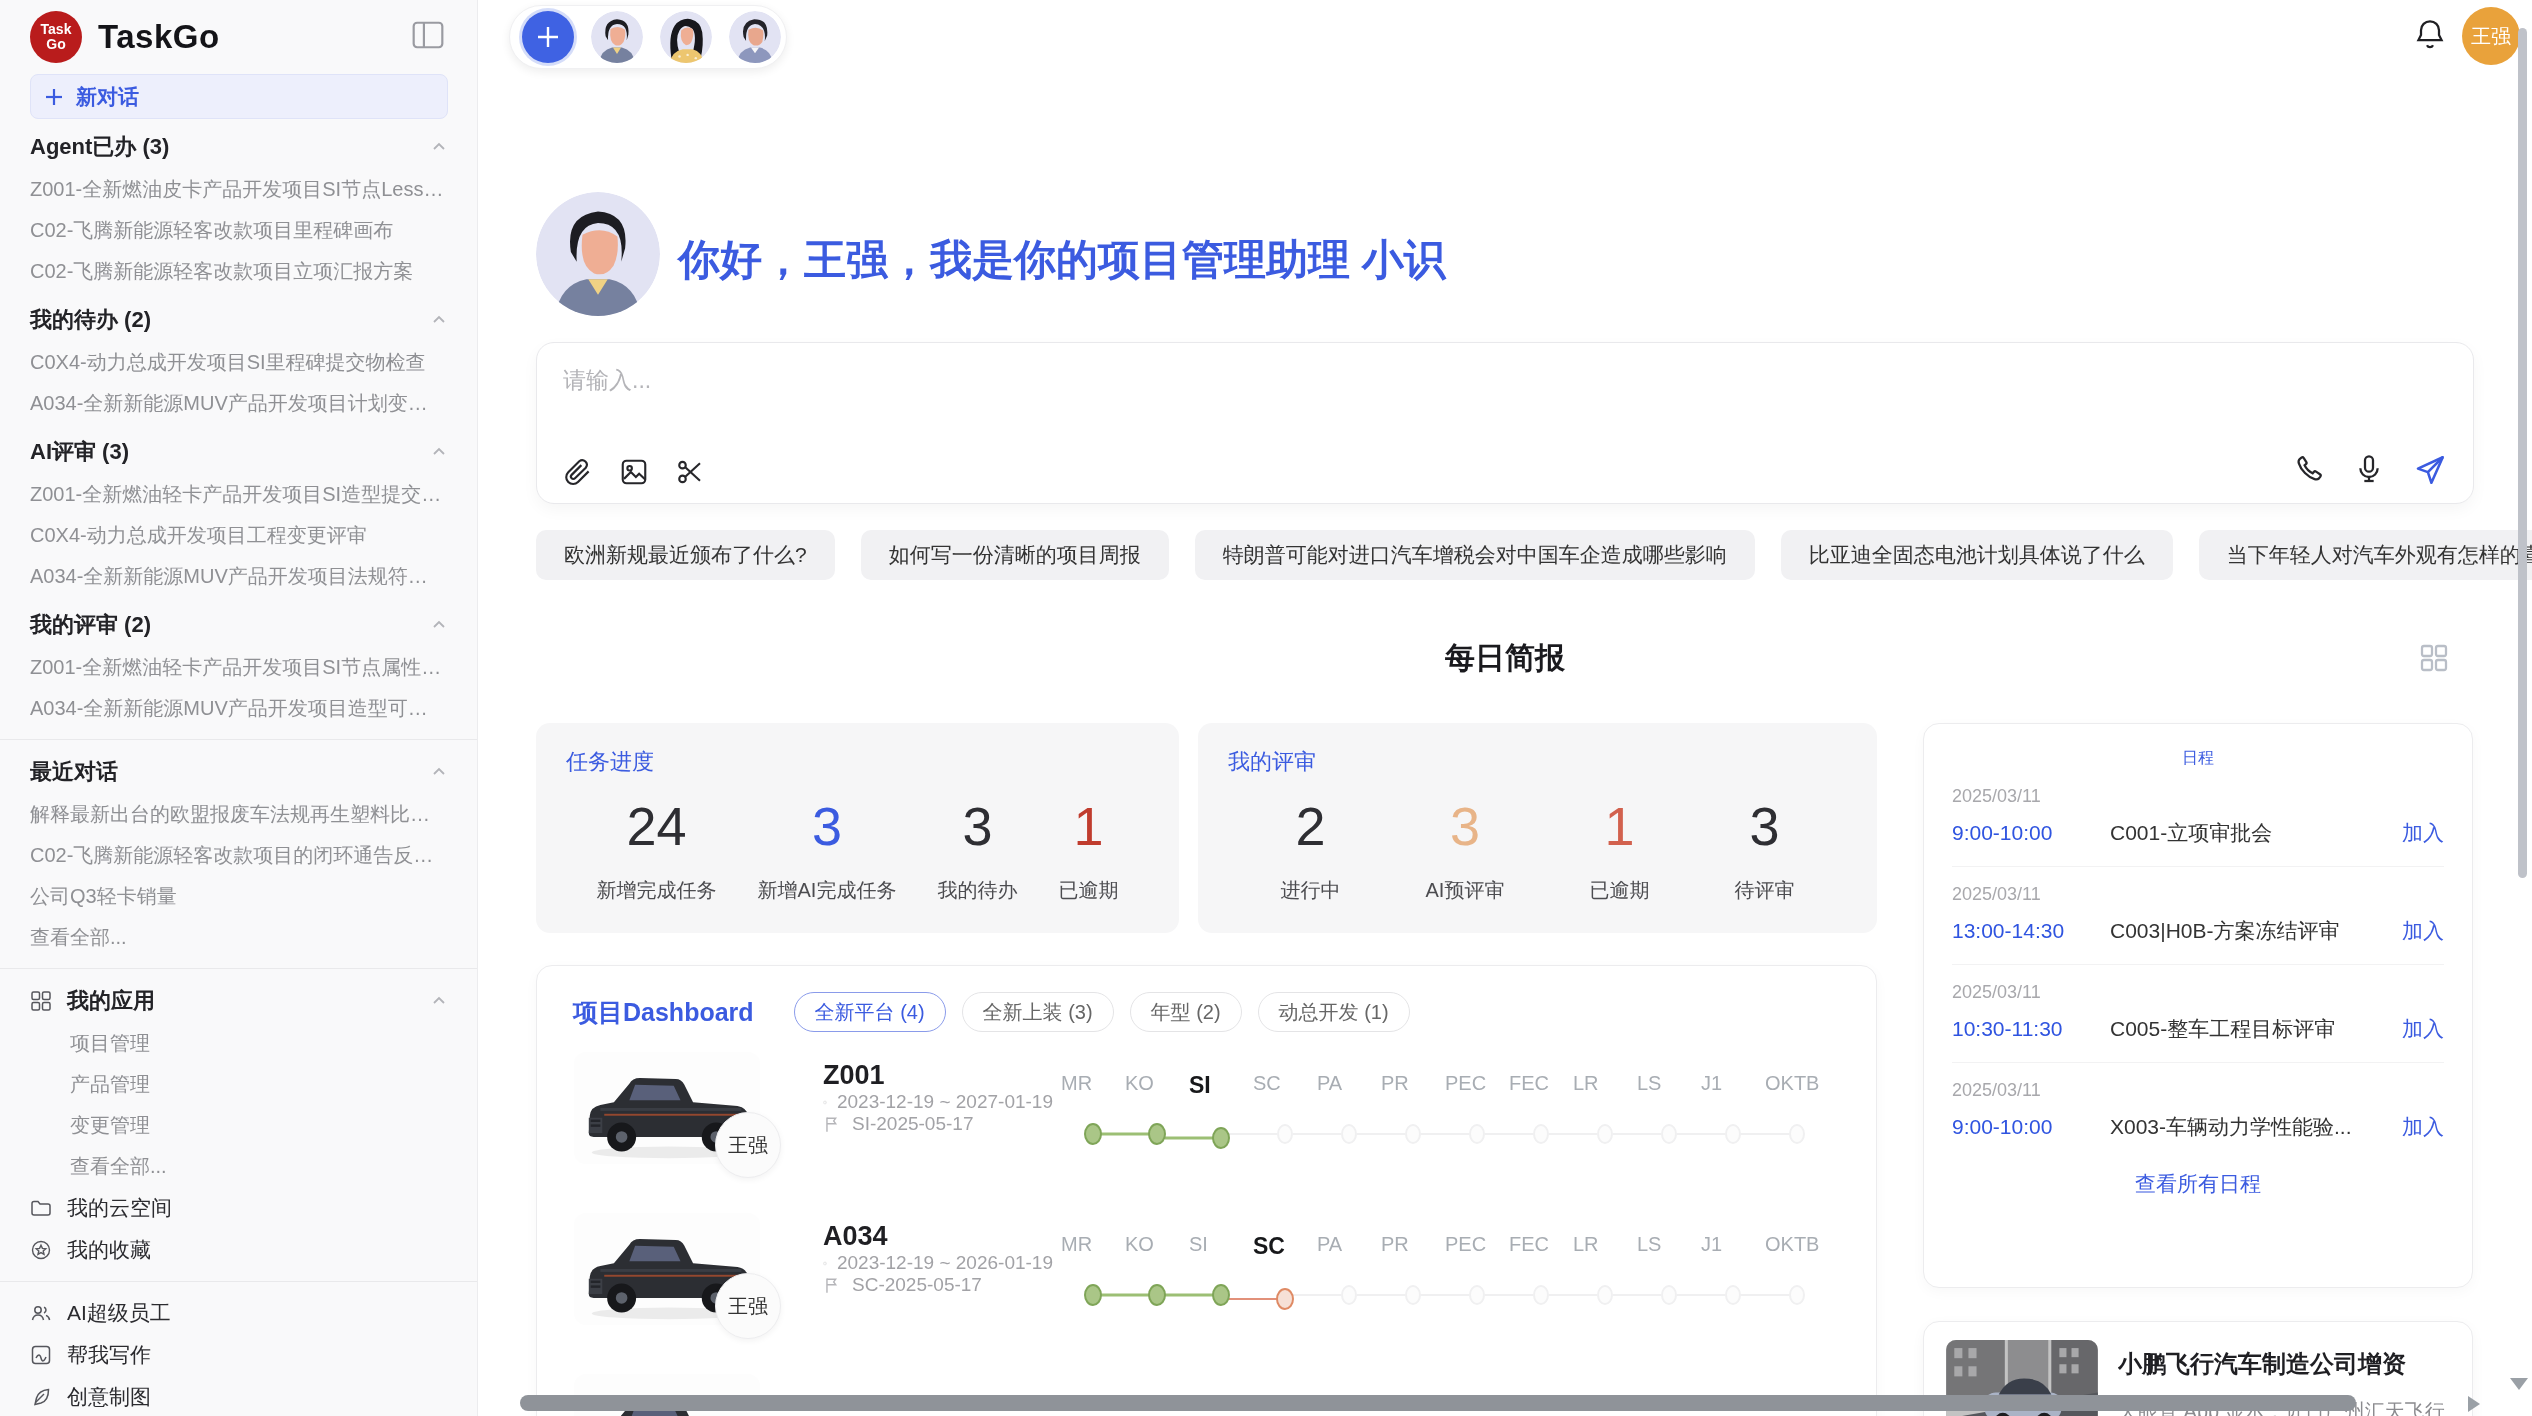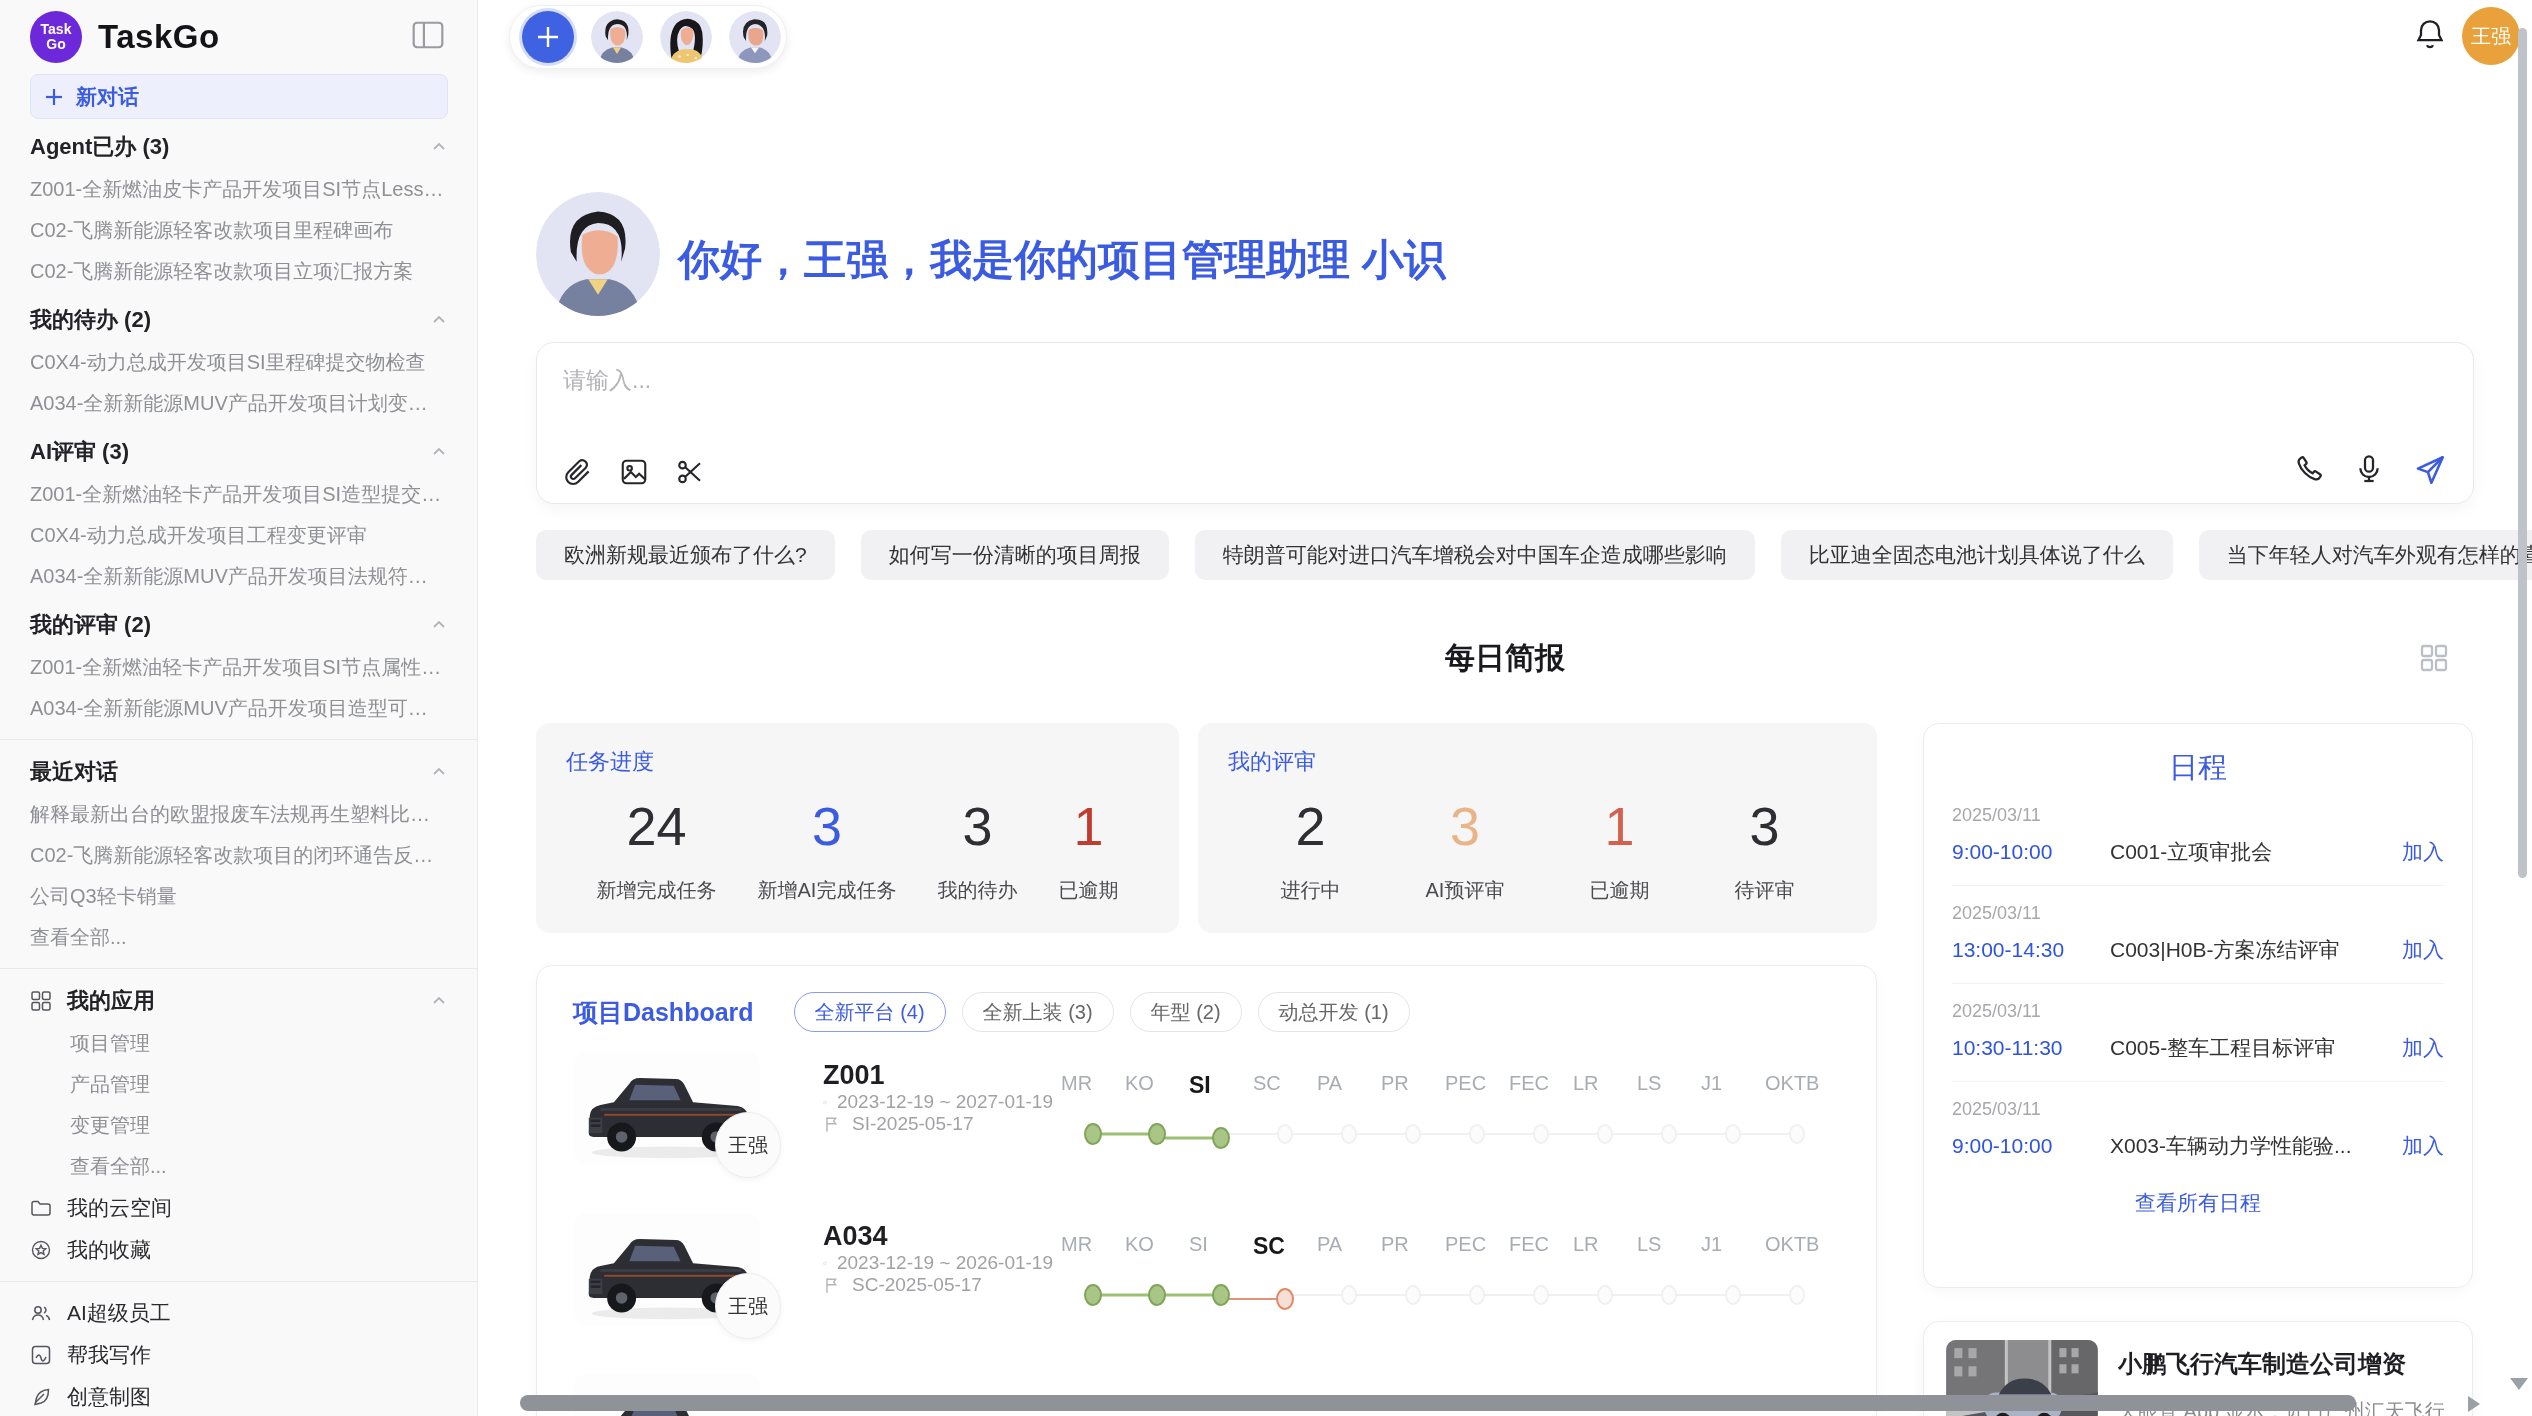--- a/index.html
+++ b/index.html
@@ -4,21 +4,21 @@
 <style>
   * { margin:0; padding:0; box-sizing:border-box; }
   html,body { width:2532px; height:1416px; overflow:hidden; background:#fff;
     font-family:"Liberation Sans","DejaVu Sans",sans-serif; color:#222; }
   :root{ --accent:#3b5be0; --gray-item:#8f9094; --line:#e9e9eb; }
 
   
   .sidebar{ position:absolute; left:0; top:0; width:478px; height:1416px;
     background:#f9f9fa; border-right:1px solid #ececee; padding:0 30px; }
   .side-head{ display:flex; align-items:center; height:74px; position:relative; }
-  .logo{ width:52px; height:52px; border-radius:50%; background:#6d28d9; color:#fff;
+  .logo{ width:52px; height:52px; border-radius:50%; background:#b91c1c; color:#fff;
     display:flex; flex-direction:column; align-items:center; justify-content:center;
     font-size:14px; font-weight:700; line-height:15px; }
   .app-title{ font-size:33px; font-weight:700; color:#141418; margin-left:16px; letter-spacing:.5px;}
   .collapse-btn{ position:absolute; right:2px; top:20px; background:none; border:none; cursor:pointer;}
   .new-chat{ display:flex; align-items:center; gap:12px; width:418px; height:45px;
     background:#edeffc; border:1px solid #dfe3f8; border-radius:8px; padding:0 13px;
     color:var(--accent); font-size:21px; font-weight:600; cursor:pointer;
     font-family:inherit; }
   .s-hdr{ display:flex; align-items:center; justify-content:space-between; height:44px;
     margin-top:6px; font-size:22px; font-weight:600; color:#232327; cursor:pointer;}
@@ -114,21 +114,21 @@
   .mdot.pending{ width:16px; height:20px; background:#fcfcfc; border:2px solid #f0f0f1; }
   .mdot.risk{ background:#f6e0d6; border:2px solid #df8a64; }
   .seg{ position:absolute; right:50%; margin-right:8px; width:48px; height:2px; top:50%;
     transform:translateY(-50%); }
   .seg.g{ background:#9cbf74; height:3px;} .seg.p{ background:#f0f0f1;} .seg.r{ background:#e2917a; height:2px;}
 
   
   .sched-card{ position:absolute; left:1923px; top:723px; width:550px; height:565px;
     background:#fff; border:1px solid #ececee; border-radius:16px;
     box-shadow:0 4px 14px rgba(0,0,0,.03); padding:24px 28px 0; }
-  .sched-title{ text-align:center; font-size:29px; color:var(--accent); font-weight:500;}
+  .sched-title{ text-align:center; font-size:16px; color:var(--accent); font-weight:500;}
   .sched-item{ padding:17px 0 19px; border-bottom:1px solid #f2f2f3; }
   .sched-item:last-of-type{ border-bottom:none; }
   .sched-date{ font-size:18px; color:#a8a8ac; }
   .sched-line{ display:flex; align-items:center; margin-top:12px; }
   .sched-time{ width:158px; font-size:21px; color:#2f54e0; font-weight:500; }
   .sched-name{ flex:1; font-size:21px; color:#333; white-space:nowrap; overflow:hidden;
     text-overflow:ellipsis; padding-right:8px;}
   .join-link{ font-size:21px; color:var(--accent); background:none; border:none; cursor:pointer;
     font-family:inherit; }
   .sched-footer{ display:block; margin:10px auto 0; text-align:center; font-size:21px;

